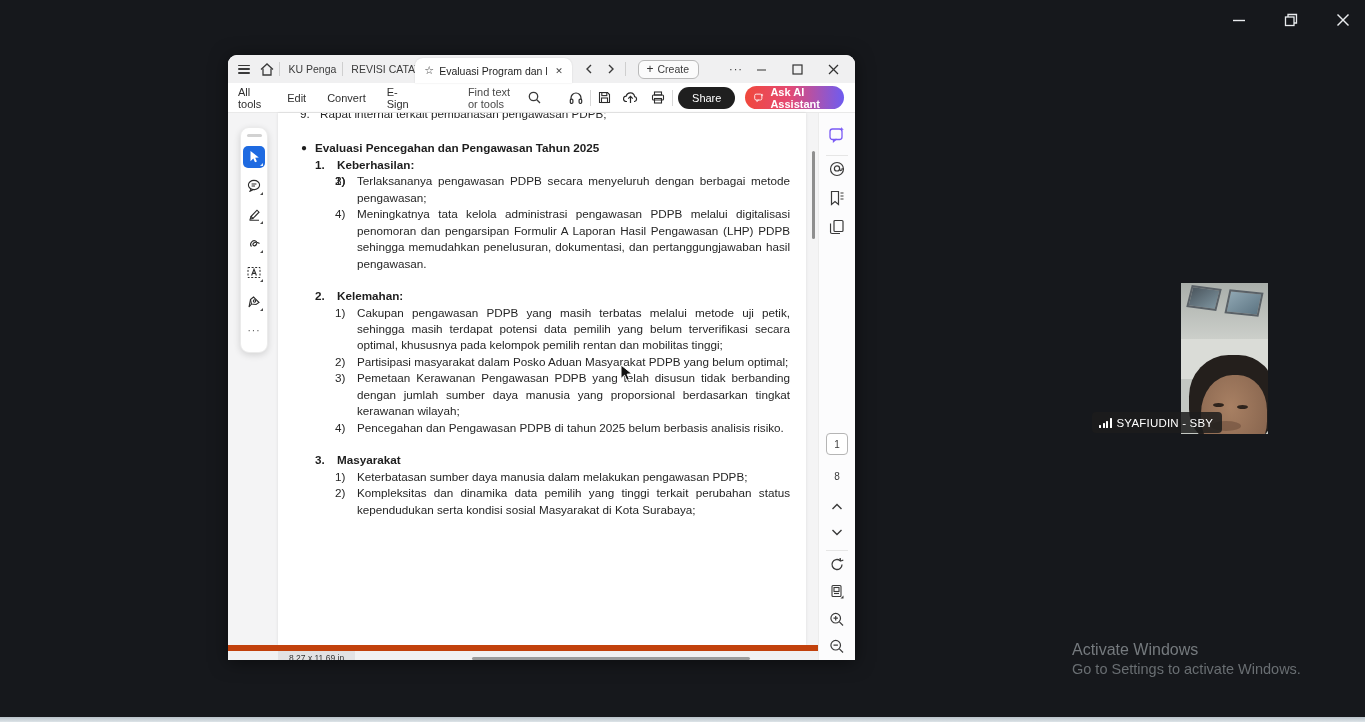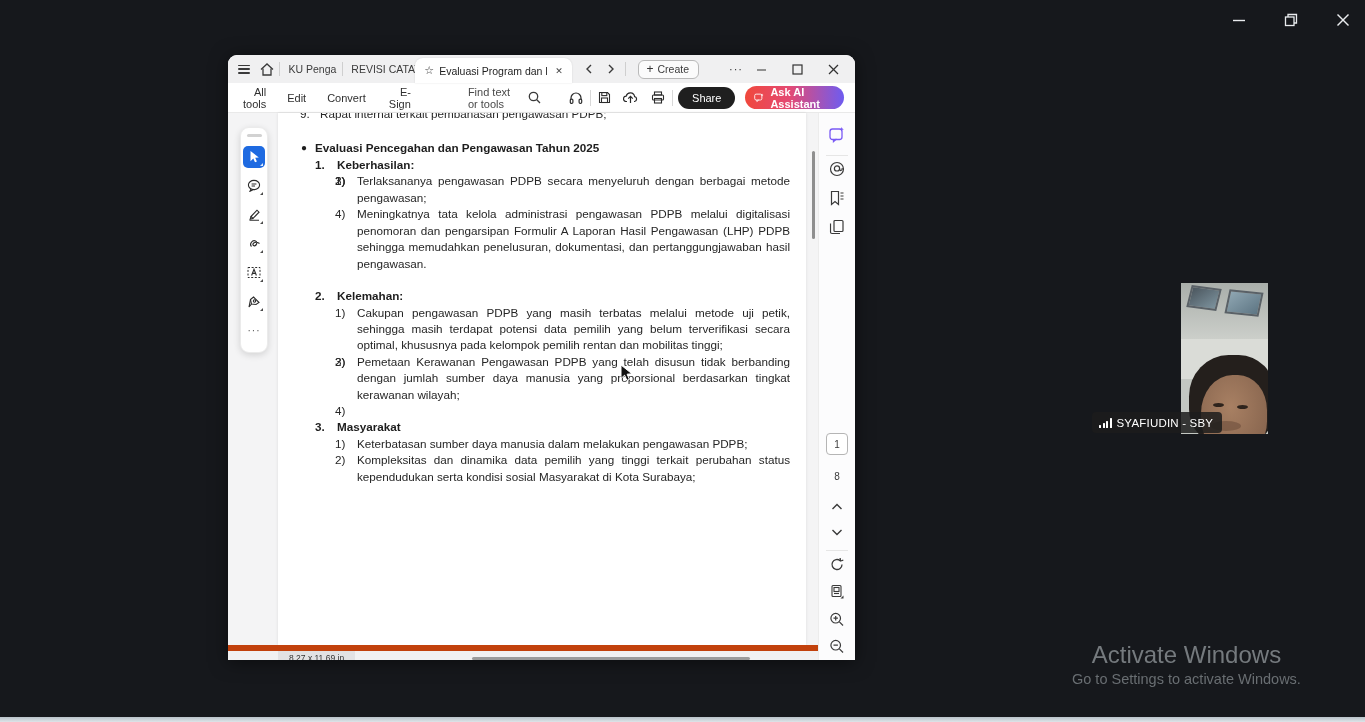--- a/index.html
+++ b/index.html
@@ -28,21 +28,21 @@
   .tab-x { font-size:9px; color:#444; margin-left:3px; cursor:pointer; }
   .nav-chev { margin-left:7px; color:#3a3a3a; cursor:pointer; }
   .create-btn { display:flex; align-items:center; gap:4px; border:1px solid #b9b9b9; border-radius:6px; height:19px; padding:0 9px 0 7px; margin-left:8px; background:#fbfbfb; cursor:pointer; }
   .create-plus { font-size:12px; line-height:1; color:#333; }
   .ellipsis { margin-left:30px; letter-spacing:1px; color:#333; font-size:11px; cursor:pointer; }
   .win-ctrls { margin-left:auto; display:flex; }
   .win-ctrl { width:36px; height:28px; display:flex; align-items:center; justify-content:center; color:#333; cursor:pointer; }
 
   
   .toolbar { height:30px; background:#fff; border-bottom:1px solid #e9e9e9; display:flex; align-items:center; padding:0 10px; font-size:11px; color:#2f2f2f; }
-  .tool-link { margin-right:21px; cursor:pointer;text-align:right; }
+  .tool-link { margin-right:21px; cursor:pointer; }
   .find-group { display:flex; align-items:center; gap:6px; margin-left:36px; color:#4a4a4a; cursor:text; }
   .icon-btn { display:flex; align-items:center; justify-content:center; width:24px; height:24px; color:#2c2c2c; cursor:pointer; }
   .tsep { width:1px; height:16px; background:#d8d8d8; margin:0 5px; }
   .share-btn { margin-left:auto; background:#1f1f1f; color:#fff; border-radius:12px; height:22px; padding:0 14px; display:flex; align-items:center; font-size:11px; cursor:pointer; }
   .ai-btn { margin-left:10px; margin-right:1px; color:#fff; border-radius:12px; height:23px; padding:0 12px 0 9px; display:flex; align-items:center; gap:6px; font-size:11px; font-weight:bold; cursor:pointer;
            background:linear-gradient(90deg,#f0483c 0%,#e44a74 45%,#6e5cf0 100%); }
 
   
   .wbody { position:relative; height:547px; background:#f4f4f5; }
 
@@ -94,21 +94,21 @@
   .cam .eye { position:absolute; width:11px; height:4px; background:#2e231c; border-radius:50%; }
   .cam .e1 { left:32px; top:120px; } .cam .e2 { left:56px; top:122px; }
   .cam .shadow { position:absolute; left:30px; top:138px; width:30px; height:10px; background:#6e4f3c; border-radius:50%; opacity:.6; }
   .cam-label { position:absolute; left:1092px; top:412px; height:21px; background:rgba(28,28,28,.85); border-radius:4px; display:flex; align-items:center; gap:5px; padding:0 9px 0 7px; color:#fff; font-size:11.5px; letter-spacing:.2px; }
   .sig { display:flex; align-items:flex-end; gap:1.5px; height:10px; }
   .sig i { display:block; width:2px; background:#fff; border-radius:.5px; }
   .sig .s1{height:3px}.sig .s2{height:5px}.sig .s3{height:7px}.sig .s4{height:10px}
 
   
   .watermark { position:absolute; left:1072px; top:641px; color:#757a7e; }
-  .watermark .w1 { font-size:24px;text-align:center; }
+  .watermark .w1 { font-size:16px; }
   .watermark .w2 { font-size:14.5px; color:#696e72; margin-top:2px; }
 
   
   .cursor { position:absolute; left:620px; top:364px; }
 
   
   .bottom-strip { position:absolute; left:0; top:717px; width:1365px; height:5px; background:linear-gradient(180deg,#b9c2c9,#dde4e8); }
 
   svg { display:block; }
 </style>
@@ -314,23 +314,23 @@
               <div class="li"><span class="n">2)</span></div>
               <div class="li"><span class="n">3)</span><span>Terlaksananya pengawasan PDPB secara menyeluruh dengan berbagai metode pengawasan;</span></div>
               <div class="li"><span class="n">4)</span><span>Meningkatnya tata kelola administrasi pengawasan PDPB melalui digitalisasi penomoran dan pengarsipan Formulir A Laporan Hasil Pengawasan (LHP) PDPB sehingga memudahkan penelusuran, dokumentasi, dan pertanggungjawaban hasil pengawasan.</span></div>
             </div>
           </div>
 
           <div class="sec gap">
             <div class="sec-h"><span class="n">2.</span><span>Kelemahan:</span></div>
             <div class="sec-items">
               <div class="li"><span class="n">1)</span><span>Cakupan pengawasan PDPB yang masih terbatas melalui metode uji petik, sehingga masih terdapat potensi data pemilih yang belum terverifikasi secara optimal, khususnya pada kelompok pemilih rentan dan mobilitas tinggi;</span></div>
-              <div class="li"><span class="n">2)</span></div>
+              <div class="li"><span class="n">2)</span><span>Partisipasi masyarakat dalam Posko Aduan Masyarakat PDPB yang belum optimal;</span></div>
               <div class="li"><span class="n">3)</span><span>Pemetaan Kerawanan Pengawasan PDPB yang telah disusun tidak berbanding dengan jumlah sumber daya manusia yang proporsional berdasarkan tingkat kerawanan wilayah;</span></div>
-              <div class="li"><span class="n">4)</span></div>
+              <div class="li"><span class="n">4)</span><span>Pencegahan dan Pengawasan PDPB di tahun 2025 belum berbasis analisis risiko.</span></div>
             </div>
           </div>
 
           <div class="sec gap">
             <div class="sec-h"><span class="n">3.</span><span>Masyarakat</span></div>
             <div class="sec-items">
               <div class="li"><span class="n">1)</span><span>Keterbatasan sumber daya manusia dalam melakukan pengawasan PDPB;</span></div>
               <div class="li"><span class="n">2)</span><span>Kompleksitas dan dinamika data pemilih yang tinggi terkait perubahan status kependudukan serta kondisi sosial Masyarakat di Kota Surabaya;</span></div>
             </div>
           </div>

